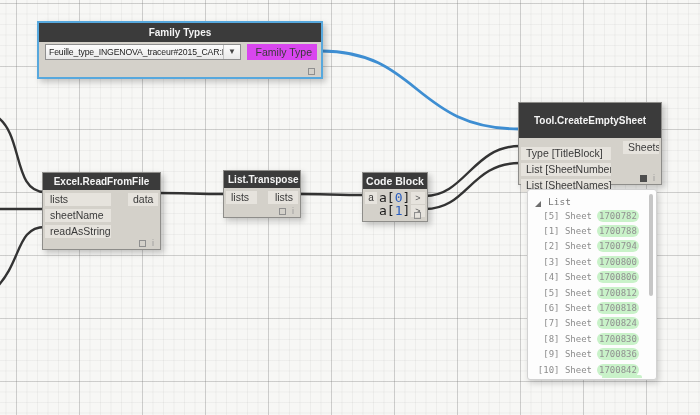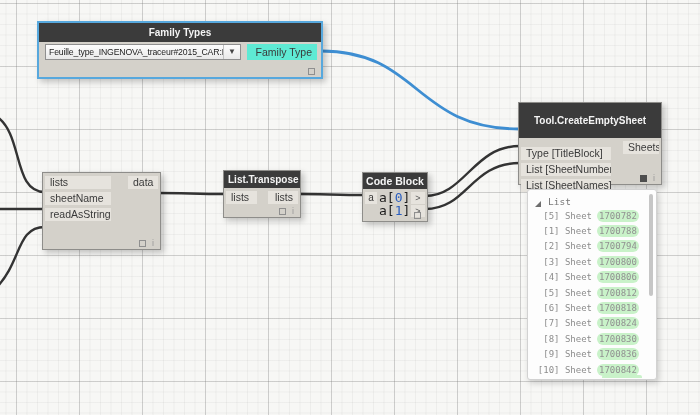--- a/index.html
+++ b/index.html
@@ -46,21 +46,21 @@
   .dropdown{
     margin-left:6px;width:196px;height:16px;display:flex;align-items:center;
     background:linear-gradient(#fdfdfd,#e9e9e9);border:1px solid #8f8f8f;
     box-sizing:border-box;
   }
   .dropdown-text{
     flex:1;font-size:8.7px;color:#222;white-space:nowrap;overflow:hidden;
     padding:0 2px 0 3px;letter-spacing:-0.15px;
   }
   .dropdown-arrow{font-size:8px;color:#444;padding:0 4px;border-left:1px solid #c2c2c2;line-height:14px;}
-  #family-out{position:static;margin-left:6px;width:70px;line-height:16px;text-align:right;background:#5eead4;}
+  #family-out{position:static;margin-left:6px;width:70px;line-height:16px;text-align:right;background:#d946ef;}
 
   
   #node-excel{left:42px;top:172px;width:119px;height:78px;}
   #node-excel .in-port{width:66px;height:13px;}
   #node-excel .out-port{width:30px;height:13px;top:3px;}
   #node-excel .node-body{padding-top:3px;}
 
   
   #node-transpose{left:223px;top:170px;width:78px;height:48px;}
   #node-transpose .in-port{width:31px;height:13px;}
@@ -129,20 +129,21 @@
         <span class="dropdown-arrow">▼</span>
       </div>
       <div class="port" id="family-out">Family Type</div>
     </div>
     <div class="node-foot">
       <span class="sq"></span>
     </div>
   </div>
 
   <div class="node" id="node-excel">
+    <div class="node-header">Excel.ReadFromFile</div>
     <div class="node-body">
       <div class="port in-port">lists</div>
       <div class="port in-port">sheetName</div>
       <div class="port in-port">readAsStrings</div>
       <div class="port out-port">data</div>
     </div>
     <div class="node-foot">
       <span class="sq"></span>
       <span class="foot-i">i</span>
     </div>

